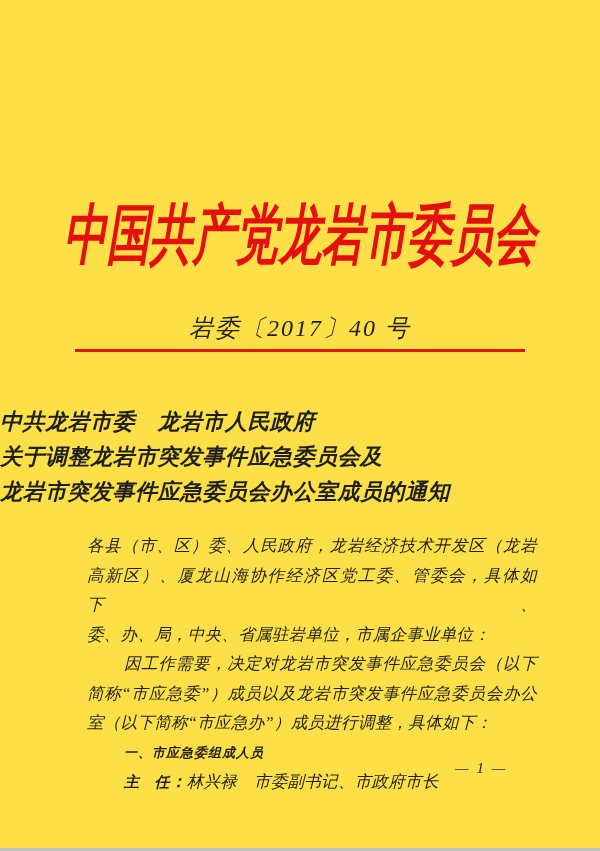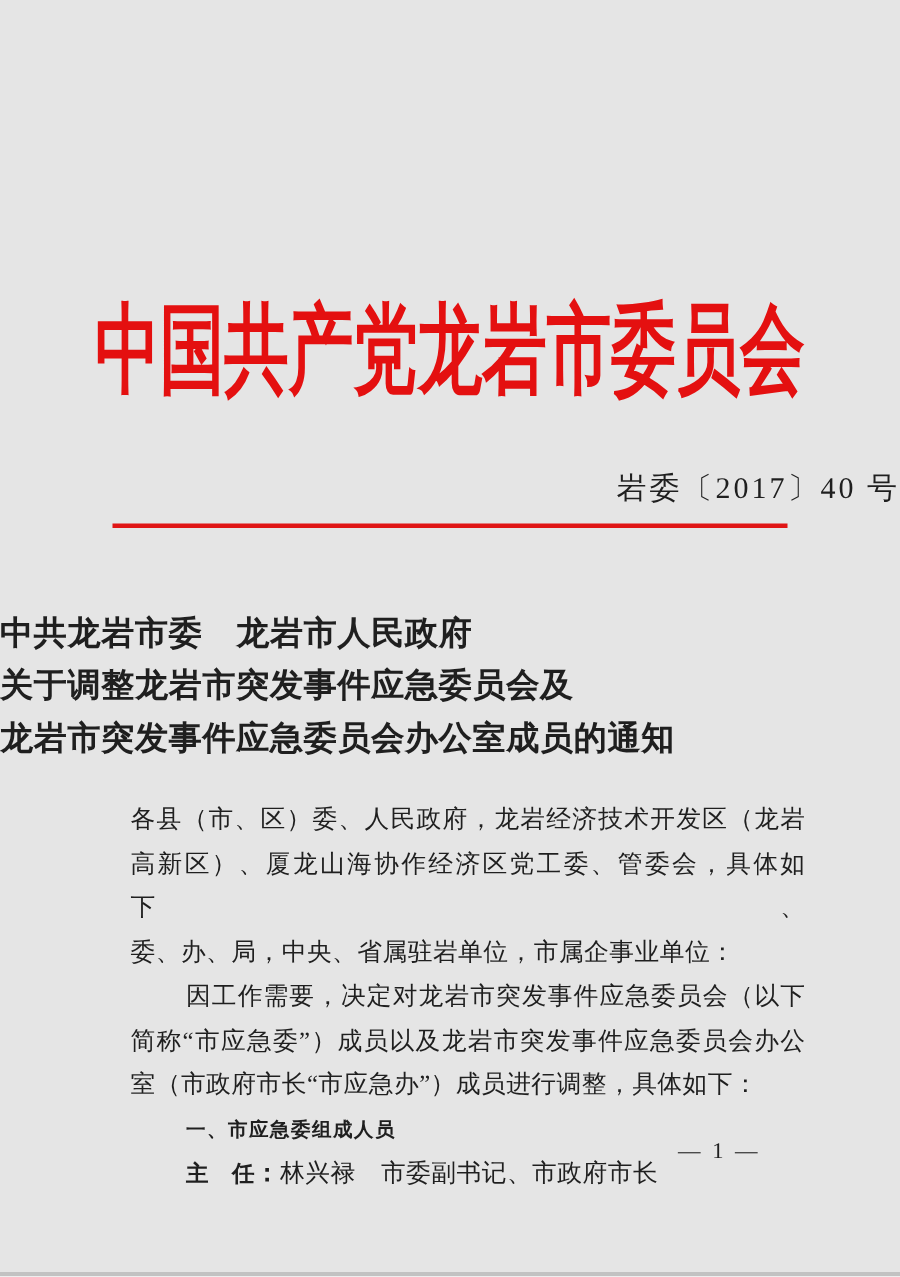--- a/index.html
+++ b/index.html
@@ -4,24 +4,25 @@
 <style>
   html, body {
     margin: 0;
     padding: 0;
     background: #ffffff;
   }
   .page {
     position: relative;
     width: 600px;
     height: 851px;
-    background: #e5e5e5;
+    background: #fde047;
     overflow: hidden;
     font-family: "Liberation Serif", "DejaVu Serif", serif;
     color: #1f1f1f;
+    font-style: italic;
   }
   
   .org-title {
     position: absolute;
     top: 202px;
     left: 0;
     right: 0;
     text-align: center;
     font-size: 43px;
     line-height: 44px;
@@ -31,22 +32,22 @@
     transform: scaleY(1.52);
     transform-origin: 50% 0%;
     white-space: nowrap;
   }
   
   .doc-number {
     position: absolute;
     top: 312px;
     left: 0;
     right: 0;
-    text-align: right;
-    font-size: 20px;
+    text-align: center;
+    font-size: 24px;
     letter-spacing: 2px;
   }
   
   .red-line {
     position: absolute;
     top: 349px;
     left: 75px;
     width: 450px;
     height: 3px;
     background: #e01515;
@@ -136,21 +137,21 @@
     <div class="title-line">龙岩市突发事件应急委员会办公室成员的通知</div>
   </div>
 
   <div class="body-block">
     <div class="line jl">各县（市、区）委、人民政府，龙岩经济技术开发区（龙岩</div>
     <div class="line jl">高新区）、厦龙山海协作经济区党工委、管委会，具体如下、</div>
     <div class="line">委、办、局，中央、省属驻岩单位，市属企事业单位：</div>
 
     <div class="line jl indent">因工作需要，决定对龙岩市突发事件应急委员会（以下</div>
     <div class="line jl">简称“市应急委”）成员以及龙岩市突发事件应急委员会办公</div>
-    <div class="line">室（市政府市长“市应急办”）成员进行调整，具体如下：</div>
+    <div class="line">室（以下简称“市应急办”）成员进行调整，具体如下：</div>
 
     <div class="line heading indent">一、市应急委组成人员</div>
 
     <div class="line indent">
       <span class="role-label">主　任</span><span class="role-colon">：</span><span>林兴禄　市委副书记、市政府市长</span>
     </div>
   </div>
 
   <div class="page-number">— 1 —</div>
 

